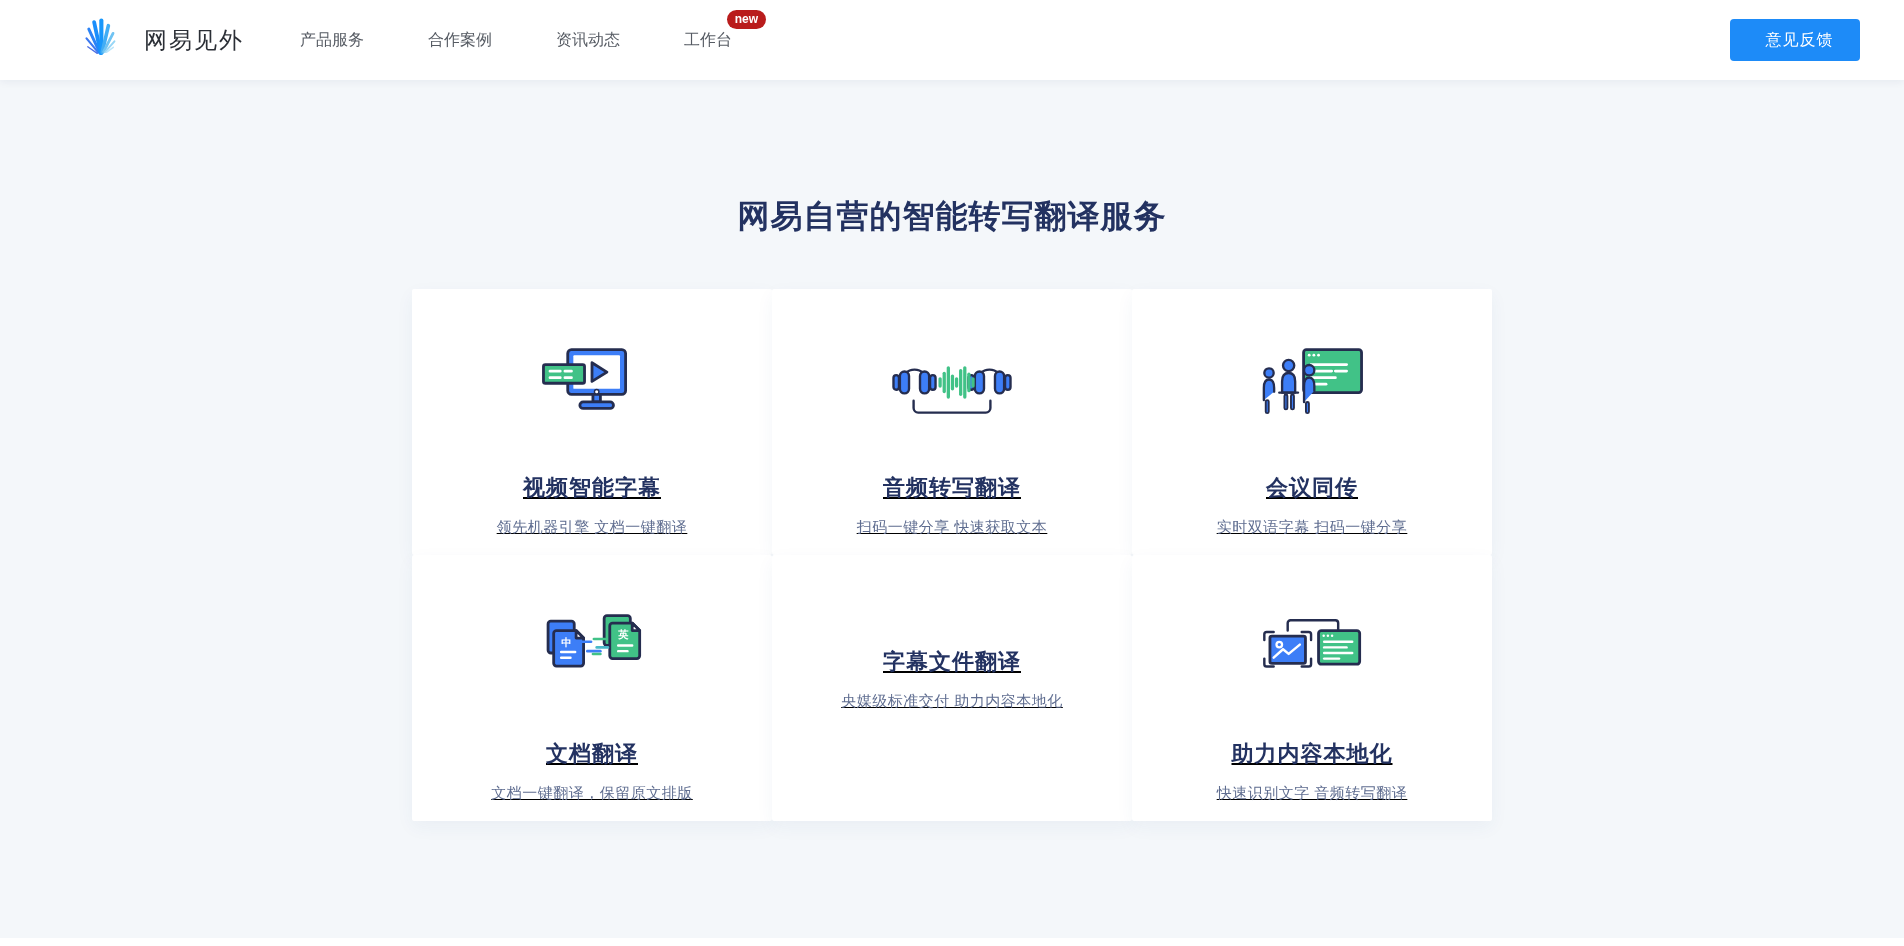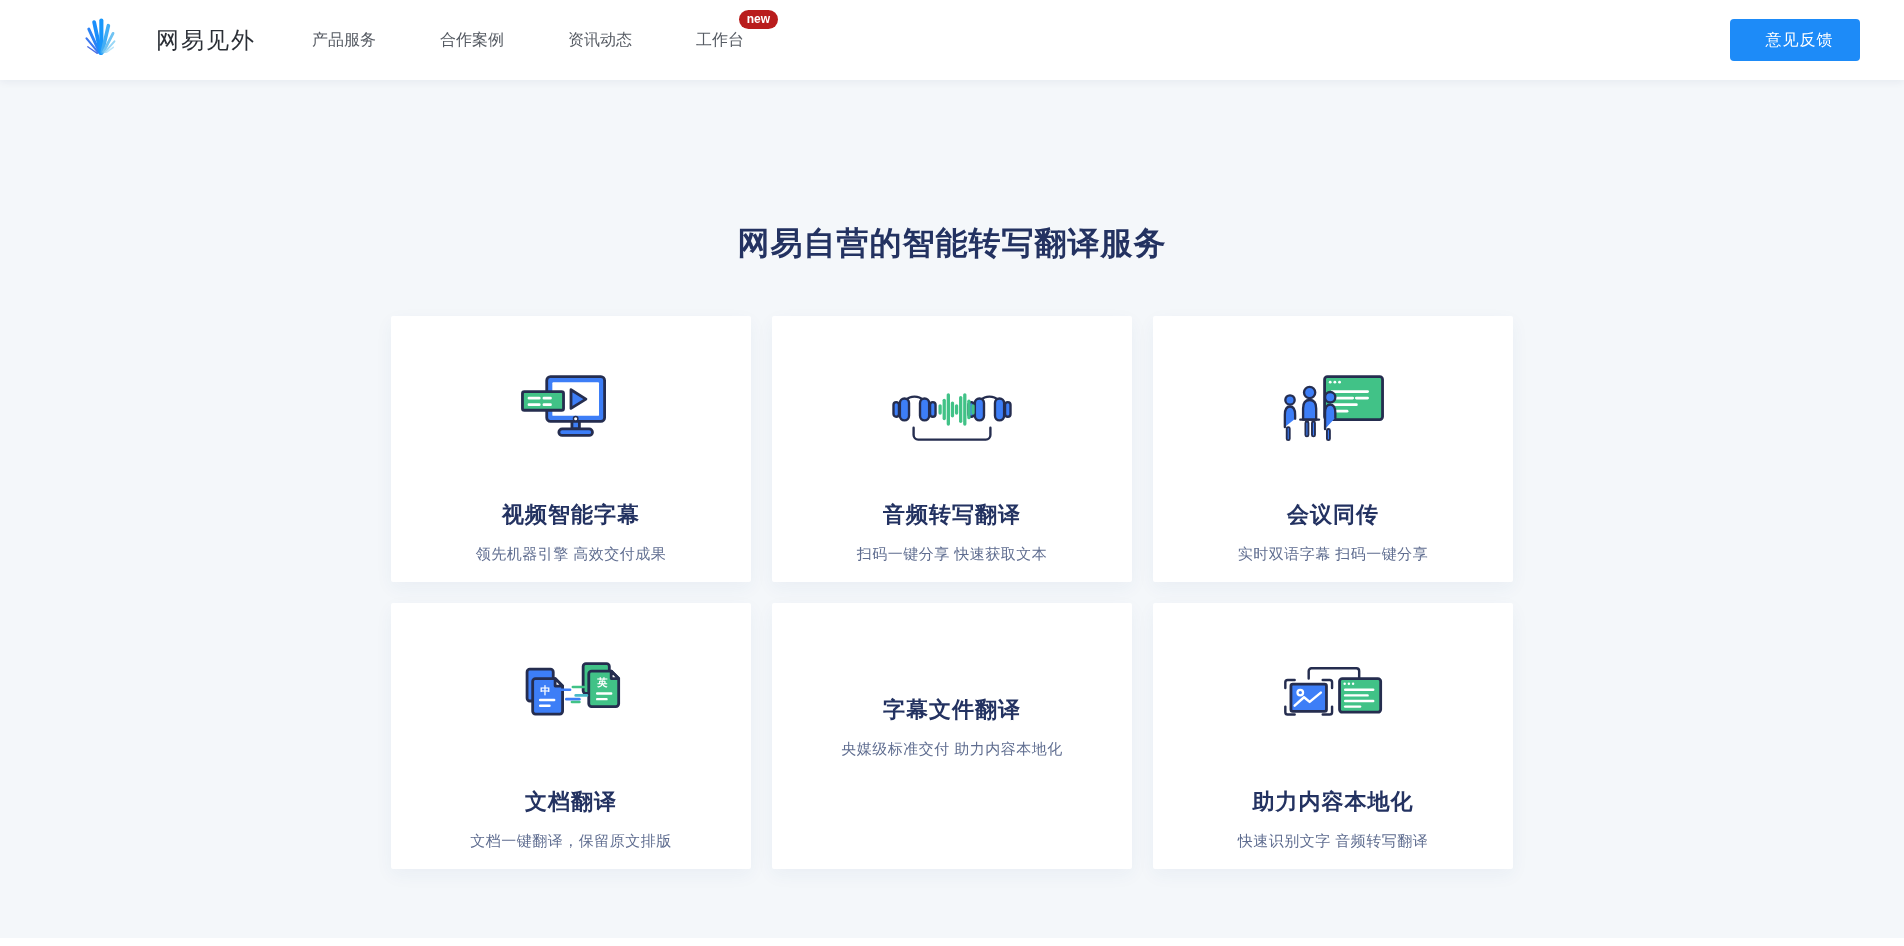--- a/index.html
+++ b/index.html
@@ -13,50 +13,50 @@
   }
 
   
   .header {
     height:80px; background:#ffffff; flex:0 0 auto;
     display:flex; align-items:center;
     padding:0 44px 0 74px;
     box-shadow:0 2px 8px rgba(20,40,80,.06);
     position:relative; z-index:5;
   }
-  .brand { display:flex; align-items:center; gap:24px; }
+  .brand { display:flex; align-items:center; gap:12px; }
   .brand-name { font-size:23px; color:#2b2f36; letter-spacing:2px; font-weight:500; }
   .nav { display:flex; align-items:center; gap:60px; margin-left:54px; }
   .nav-item {
     font-size:16px; color:#565b63; text-decoration:none; cursor:pointer;
     position:relative; padding:6px 2px; white-space:nowrap;
   }
   .badge {
     position:absolute; top:-14px; right:-32px;
     background:#b91c1c; color:#fff; font-size:12px; font-weight:bold;
     line-height:1; padding:3px 8px 4px;
     border-radius:10px 10px 10px 10px;
   }
   .spacer { flex:1; }
   .feedback-btn {
     width:130px; height:42px; border:none; border-radius:4px;
     background:#1d8bf8; color:#ffffff; font-size:16px;
     font-family:inherit; cursor:pointer; letter-spacing:1px;padding-left:9px;
   }
 
   
-  .main { flex:1 1 auto;margin-top:27px; }
+  .main { flex:1 1 auto; }
   .page-title {
     margin-top:115px; text-align:center;
     font-size:32px; font-weight:bold; color:#233261; letter-spacing:1px;
   }
   .grid {
     margin:50px auto 0;
     display:grid; grid-template-columns:repeat(3,360px);
-    gap:21px; width:max-content;
+    width:max-content;text-decoration:underline;
   }
   .card {
     width:360px; height:266px; background:#ffffff;
     border-radius:2px;
     box-shadow:0 6px 18px rgba(40,70,130,.05);
     display:flex; flex-direction:column; align-items:center;
     padding-top:52px; cursor:pointer;
   }
   .icon-wrap { height:92px; display:flex; align-items:center; justify-content:center; }
   .card-title {
@@ -123,21 +123,21 @@
             <circle cx="65" cy="51" r="2.4" fill="#ffffff" stroke-width="1.5"></circle>
             <rect x="8" y="22" width="44" height="20" rx="2" fill="#41c287"></rect>
           </g>
           <g stroke="#ffffff" stroke-width="3" stroke-linecap="round">
             <path d="M15 29 h11 M31 29 h7"></path>
             <path d="M15 36 h11 M31 36 h7"></path>
           </g>
         </svg>
       </div>
       <h3 class="card-title">视频智能字幕</h3>
-      <p class="card-sub">领先机器引擎 高效交付成果</p>
+      <p class="card-sub">领先机器引擎 文档一键翻译</p>
     </div>
 
     <div class="card">
       <div class="icon-wrap">
         <svg width="128" height="86" viewBox="0 0 140 94">
 
           <g stroke="#252d4f" stroke-width="2.6" stroke-linejoin="round">
             <path d="M15 42 a14 14 0 0 1 28 0" fill="none"></path>
             <rect x="6" y="34" width="6" height="16" rx="3" fill="#3d7ef7"></rect>
             <rect x="13" y="30" width="10" height="24" rx="5" fill="#3d7ef7"></rect>

